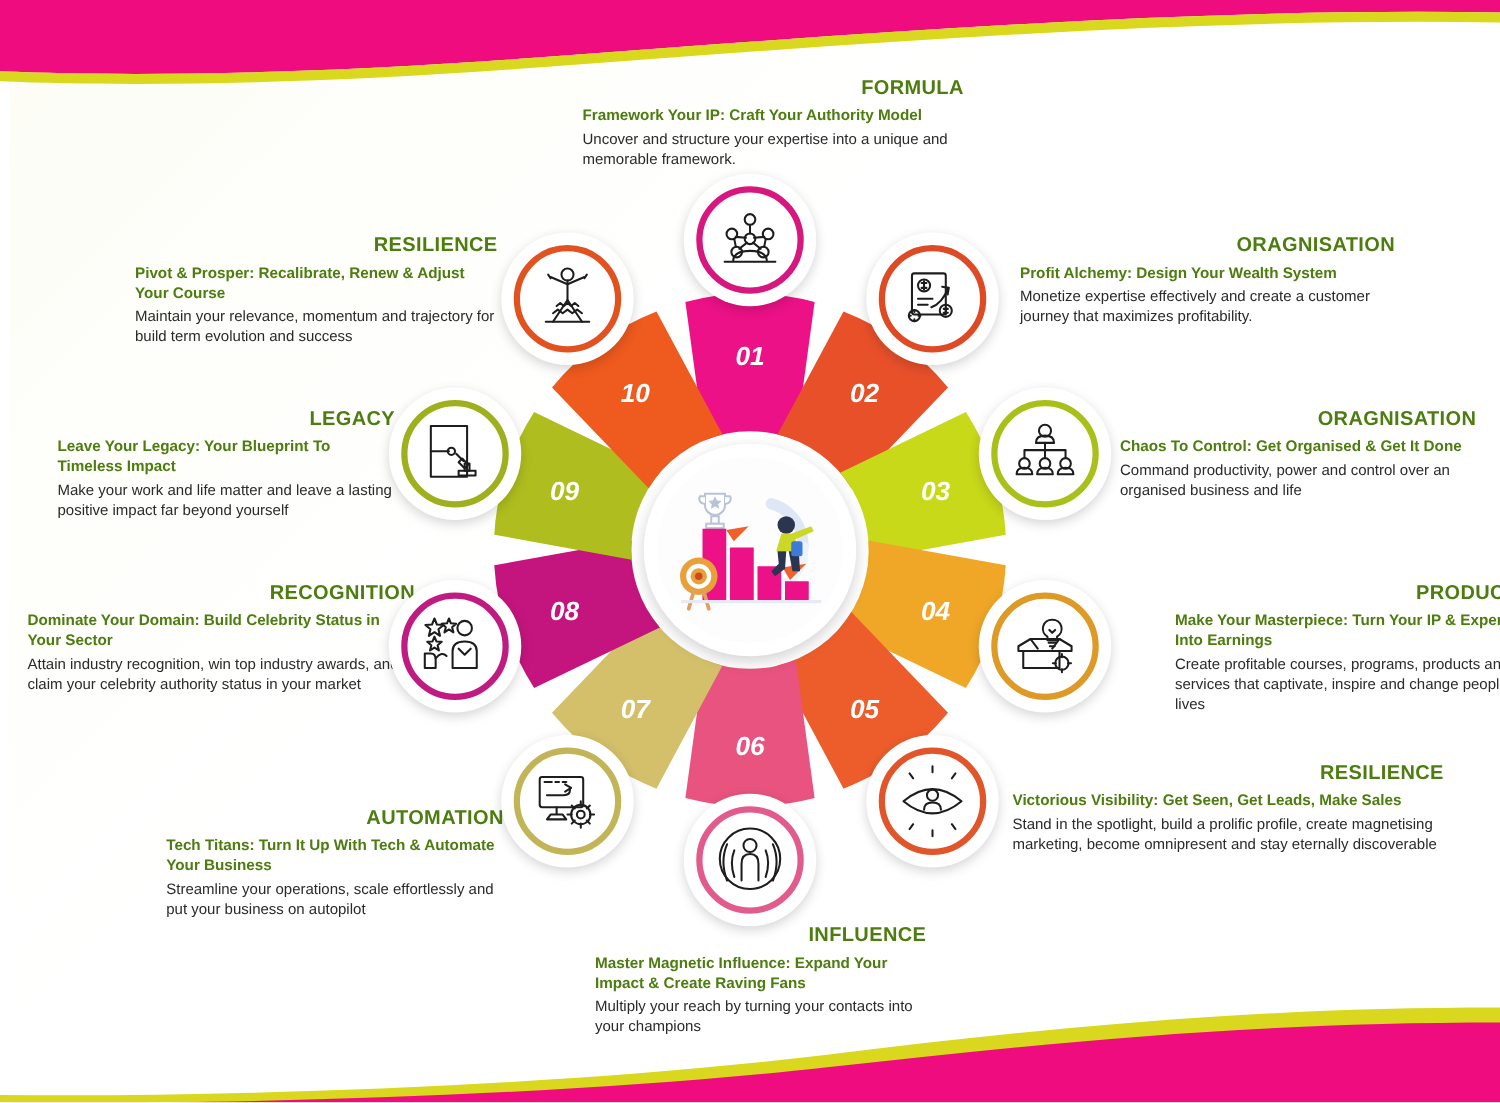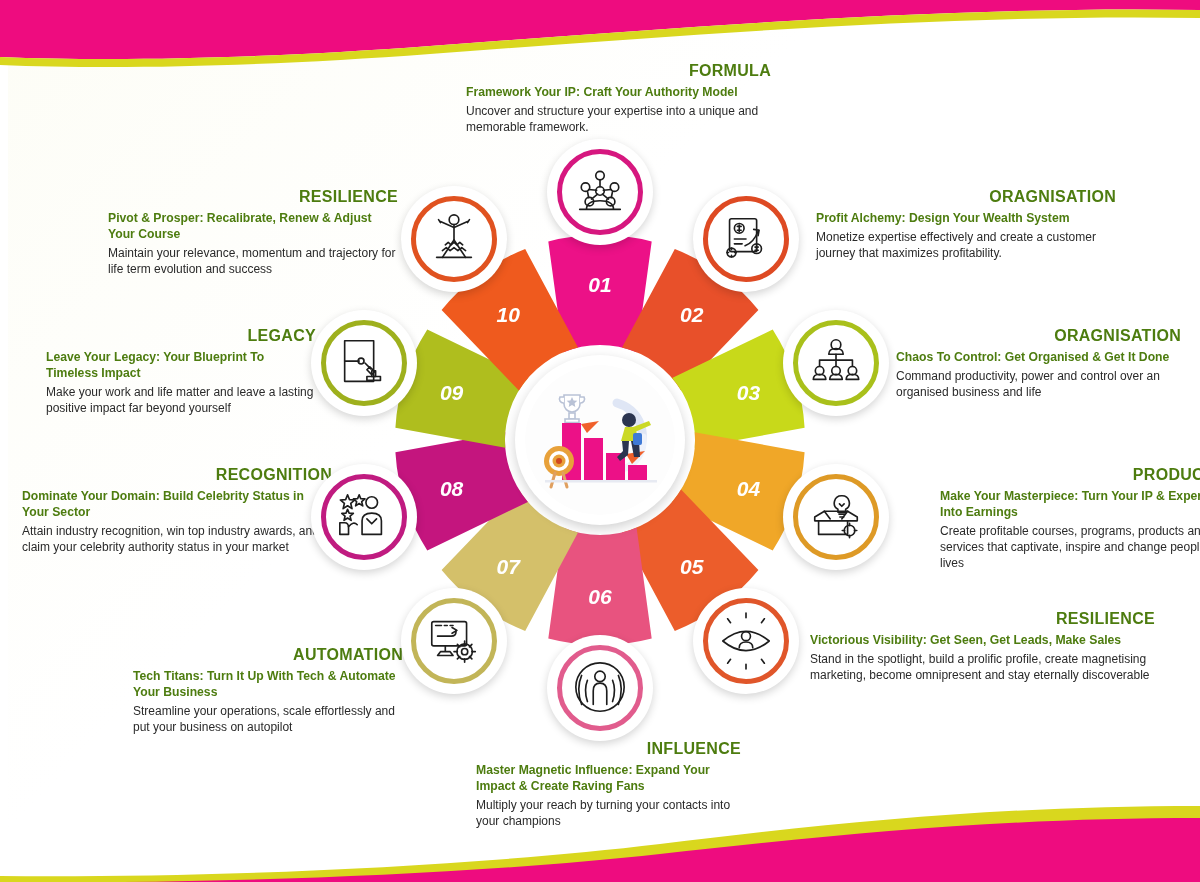--- a/index.html
+++ b/index.html
@@ -217,21 +217,21 @@
 
 <div class="block" style="left:46px; top:327px; width:270px;">
   <div class="kicker">LEGACY</div>
   <div class="headline">Leave Your Legacy: Your Blueprint To Timeless Impact</div>
   <div class="body">Make your work and life matter and leave a lasting positive impact far beyond yourself</div>
 </div>
 
 <div class="block" style="left:108px; top:188px; width:290px;">
   <div class="kicker">RESILIENCE</div>
   <div class="headline">Pivot &amp; Prosper: Recalibrate, Renew &amp; Adjust Your Course</div>
-  <div class="body">Maintain your relevance, momentum and trajectory for life term evolution and success</div>
+  <div class="body">Maintain your relevance, momentum and trajectory for build term evolution and success</div>
 </div>
 
 <div id="bubble-layer">
     <div class="bubble" style="left: 547px; top: 139px;">
       <div class="ring" style="border-color:#D6177F">
         <span>
           <svg width="58" height="58" viewBox="0 0 60 60" fill="none" stroke="#1d1d1d" stroke-width="1.7" stroke-linecap="round" stroke-linejoin="round">
             <circle cx="30" cy="13" r="4.4"></circle>
             <circle cx="15" cy="25" r="4.4"></circle>
             <circle cx="45" cy="25" r="4.4"></circle>

